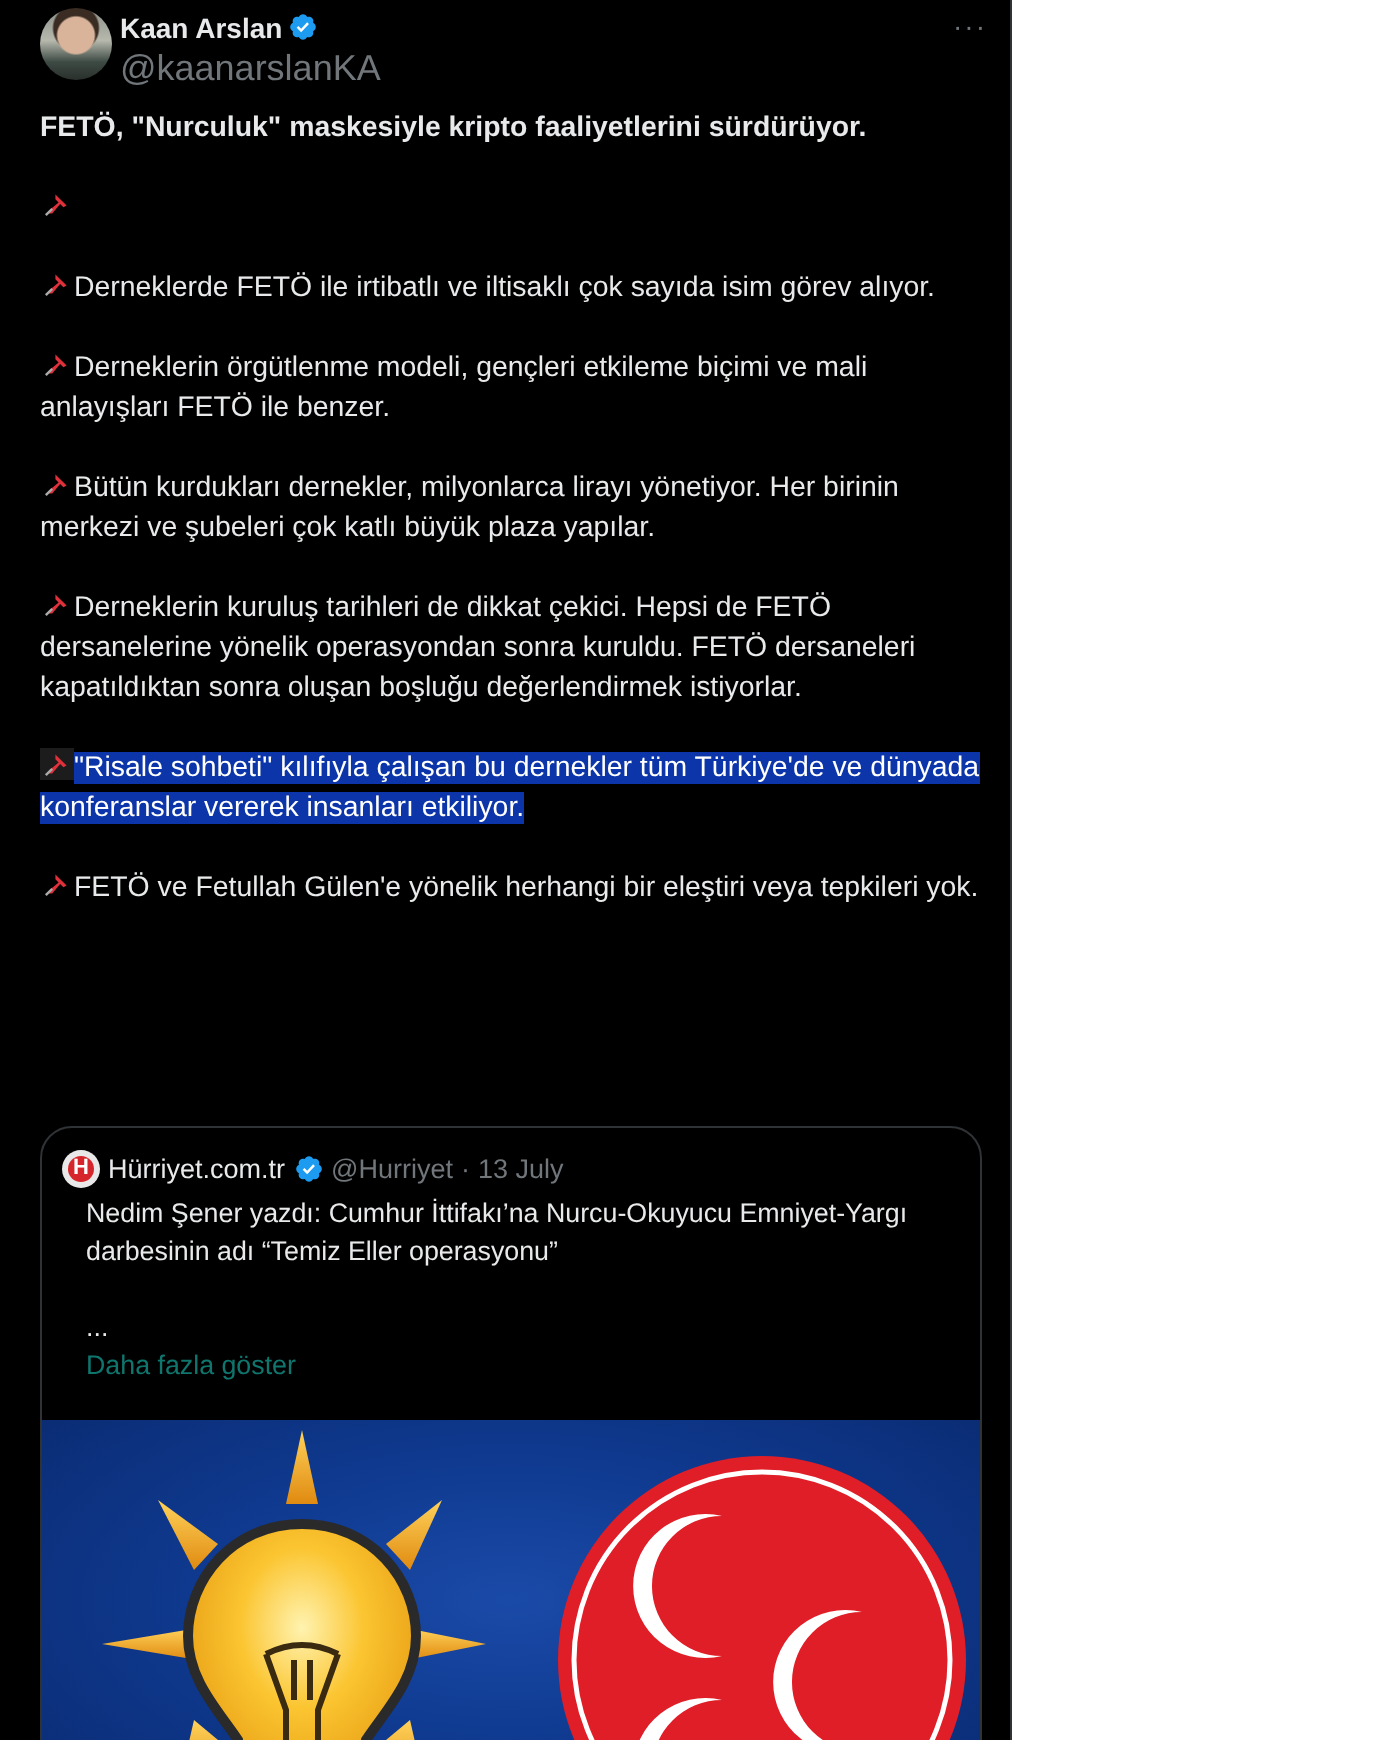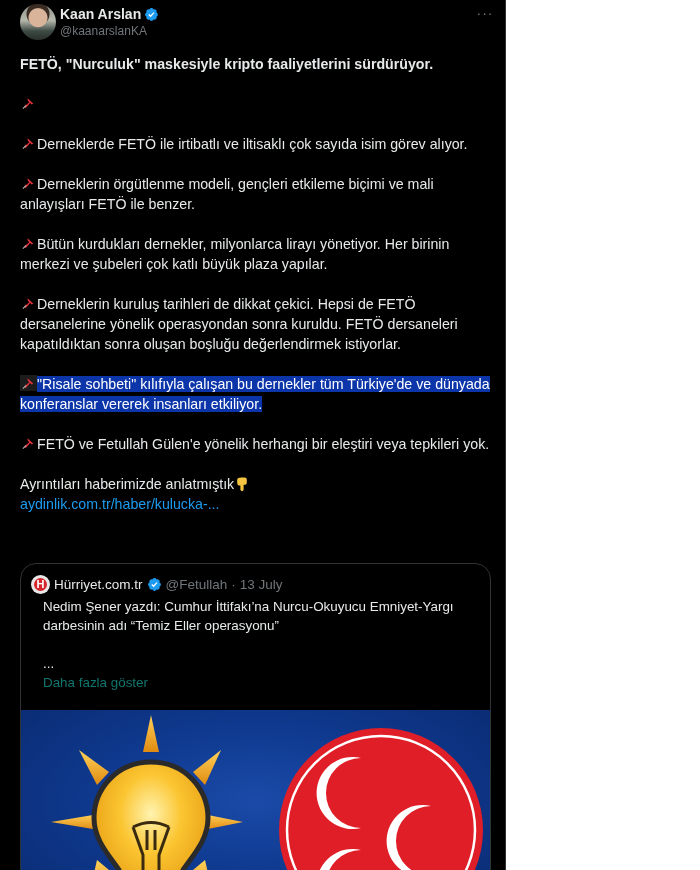--- a/index.html
+++ b/index.html
@@ -13,24 +13,24 @@
 
   .avatar {
     position: absolute; left: 20px; top: 4px; width: 36px; height: 36px; border-radius: 50%;
     background: radial-gradient(circle at 50% 38%, #d9b49a 0 9px, transparent 10px),
                 radial-gradient(circle at 50% 28%, #3a2c22 0 11px, transparent 12px),
                 linear-gradient(180deg, #8a8f88 0%, #b7b9ad 45%, #3d4a44 75%, #2a302c 100%);
     overflow: hidden;
   }
   .author-name {
     position: absolute; left: 60px; top: 6px; color: #e7e9ea; font-weight: 700; font-size: 14px;
-    display: flex; align-items: flex-end; gap: 3px;
+    display: flex; align-items: flex-start; gap: 3px;
   }
   .verified { display: inline-block; width: 15px; height: 15px; }
-  .author-handle { position: absolute; left: 60px; top: 24px; color: #71767b; font-size: 12px; }
+  .author-handle { position: absolute; left: 60px; top: 24px; color: #71767b; font-size: 18px; }
   .more-btn {
     position: absolute; left: 476px; top: 8px; width: 18px; height: 14px; color: #71767b;
     font-size: 14px; line-height: 10px; letter-spacing: 1px; text-align: center; cursor: pointer;
   }
 
   .tweet-body {
     position: absolute; left: 20px; top: 54px; width: 470px;
     color: #e7e9ea; font-size: 14.2px; line-height: 20px;
   }
   .para { margin-bottom: 20px; }
@@ -131,40 +131,34 @@
       <svg class="pin sel" viewBox="0 0 20 20">
           <path d="M9 4l7 7-2 1-2-2-5 6-2 0 0-2 6-5-2-2z" fill="#e0303a"></path>
           <path d="M3 17l4-4" stroke="#aaa" stroke-width="1.5"></path>
         </svg><span class="hl">"Risale sohbeti" kılıfıyla çalışan bu dernekler tüm Türkiye'de ve dünyada konferanslar vererek insanları etkiliyor.</span>
     </div>
     <div class="para">
       <svg class="pin" viewBox="0 0 20 20">
           <path d="M9 4l7 7-2 1-2-2-5 6-2 0 0-2 6-5-2-2z" fill="#e0303a"></path>
           <path d="M3 17l4-4" stroke="#aaa" stroke-width="1.5"></path>
         </svg><span>FETÖ ve Fetullah Gülen'e yönelik herhangi bir eleştiri veya tepkileri yok.</span>
-    </div>
-    <div class="para last">
-      <span>Ayrıntıları haberimizde anlatmıştık</span><svg class="point" viewBox="0 0 20 20">
-          <path d="M4 5c0-2 2-3 5-3h4c2 0 3 1 3 3v3c0 2-1 3-3 3h-1v6c0 1-1 2-2 2s-2-1-2-2v-5H7C5 12 4 10 4 8z" fill="#f5c542"></path>
-        </svg>
-      <a class="link">aydinlik.com.tr/haber/kulucka-...</a>
     </div>
   </div>
 
   <div class="quote">
     <div class="q-head">
       <div class="q-logo">
           <span>H</span>
         </div>
       <span class="q-name">Hürriyet.com.tr</span>
       <svg class="verified" viewBox="0 0 24 24">
         <path fill="#1d9bf0" d="M22.25 12c0-1.43-.88-2.67-2.19-3.34.46-1.39.2-2.9-.81-3.91s-2.52-1.27-3.91-.81c-.66-1.31-1.91-2.19-3.34-2.19s-2.67.88-3.33 2.19c-1.4-.46-2.91-.2-3.92.81s-1.26 2.52-.8 3.91C2.63 9.33 1.75 10.57 1.75 12s.88 2.67 2.19 3.34c-.46 1.39-.21 2.9.8 3.91s2.52 1.26 3.91.81c.67 1.31 1.91 2.19 3.34 2.19s2.68-.88 3.34-2.19c1.39.45 2.9.2 3.91-.81s1.27-2.52.81-3.91c1.31-.67 2.19-1.91 2.19-3.34z"></path>
         <path fill="#fff" d="M10.54 16.2l-3.6-3.6 1.41-1.42 2.19 2.2 4.75-5.15 1.47 1.36z"></path>
       </svg>
-      <span class="q-handle">@Fetullah</span>
+      <span class="q-handle">@Hurriyet</span>
       <span class="q-handle">·</span>
       <span class="q-handle">13 July</span>
     </div>
 
     <div class="q-text">
       <div>Nedim Şener yazdı: Cumhur İttifakı’na Nurcu-Okuyucu Emniyet-Yargı darbesinin adı “Temiz Eller operasyonu”</div>
       <div class="blank"></div>
       <div>...</div>
       <div class="q-more">Daha fazla göster</div>
     </div>

